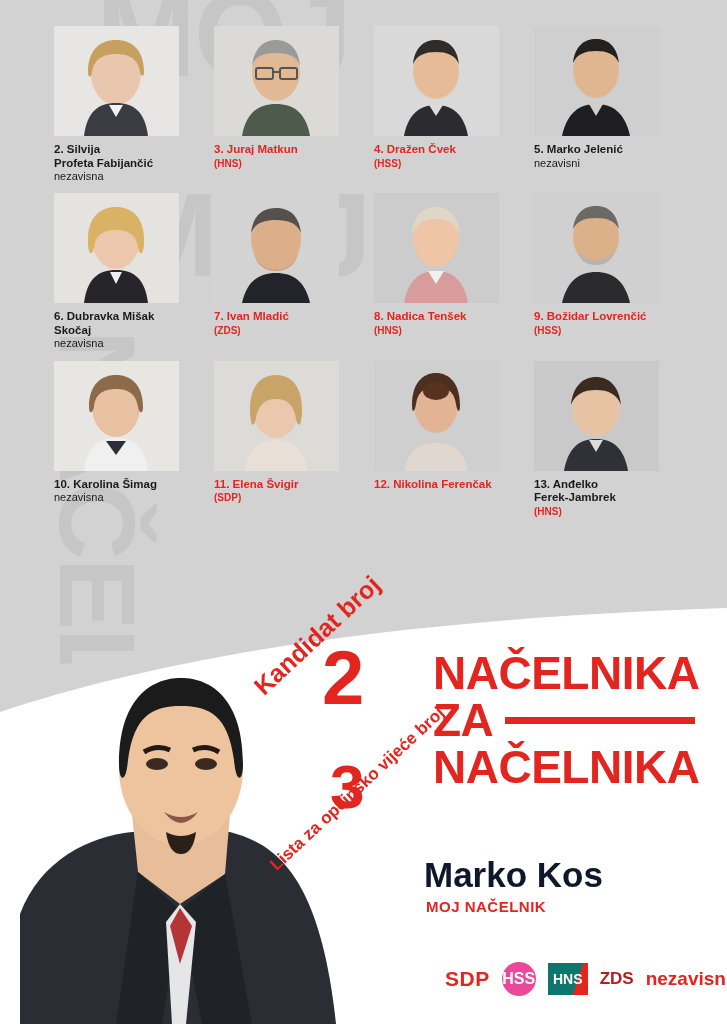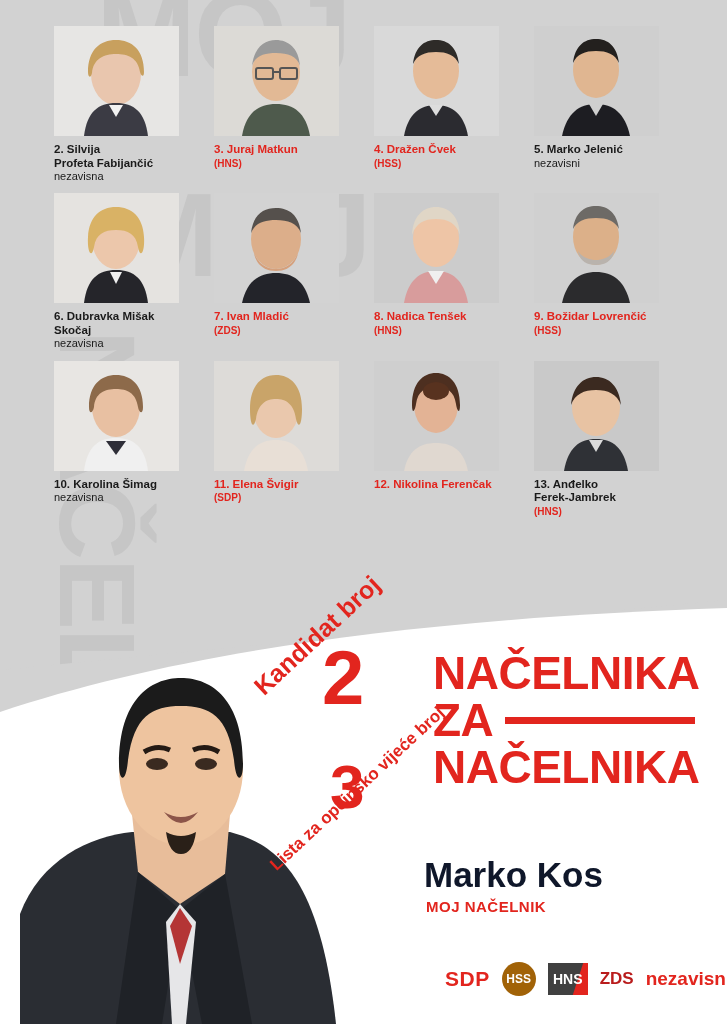--- a/index.html
+++ b/index.html
@@ -153,27 +153,27 @@
 
   
   .logos {
     position:absolute; z-index:7;
     left:420px; top:962px;
     display:flex; align-items:center; gap:12px;margin-left:25px;
   }
   .logo-sdp { color:#e2251e; font-weight:bold; font-size:21px; letter-spacing:0.5px;}
   .logo-hss {
     width:34px; height:34px; border-radius:50%;
-    background:#a16207; color:#fff;
-    font-size:12px; font-weight:bold;
+    background:#ec4899; color:#fff;
+    font-size:16px; font-weight:bold;
     display:flex; align-items:center; justify-content:center;
   }
   .logo-hns {
     width:40px; height:32px;
-    background:#404040; color:#fff;
+    background:#0f766e; color:#fff;
     font-size:14px; font-weight:bold;
     display:flex; align-items:center; justify-content:center;
     position:relative; overflow:hidden;
   }
   .logo-hns:after{
     content:""; position:absolute; right:-8px; top:0; width:18px; height:32px;
     background:#e2251e; transform:skewX(-18deg);
   }
   .logo-hns span { position:relative; z-index:2; }
   .logo-zds {

